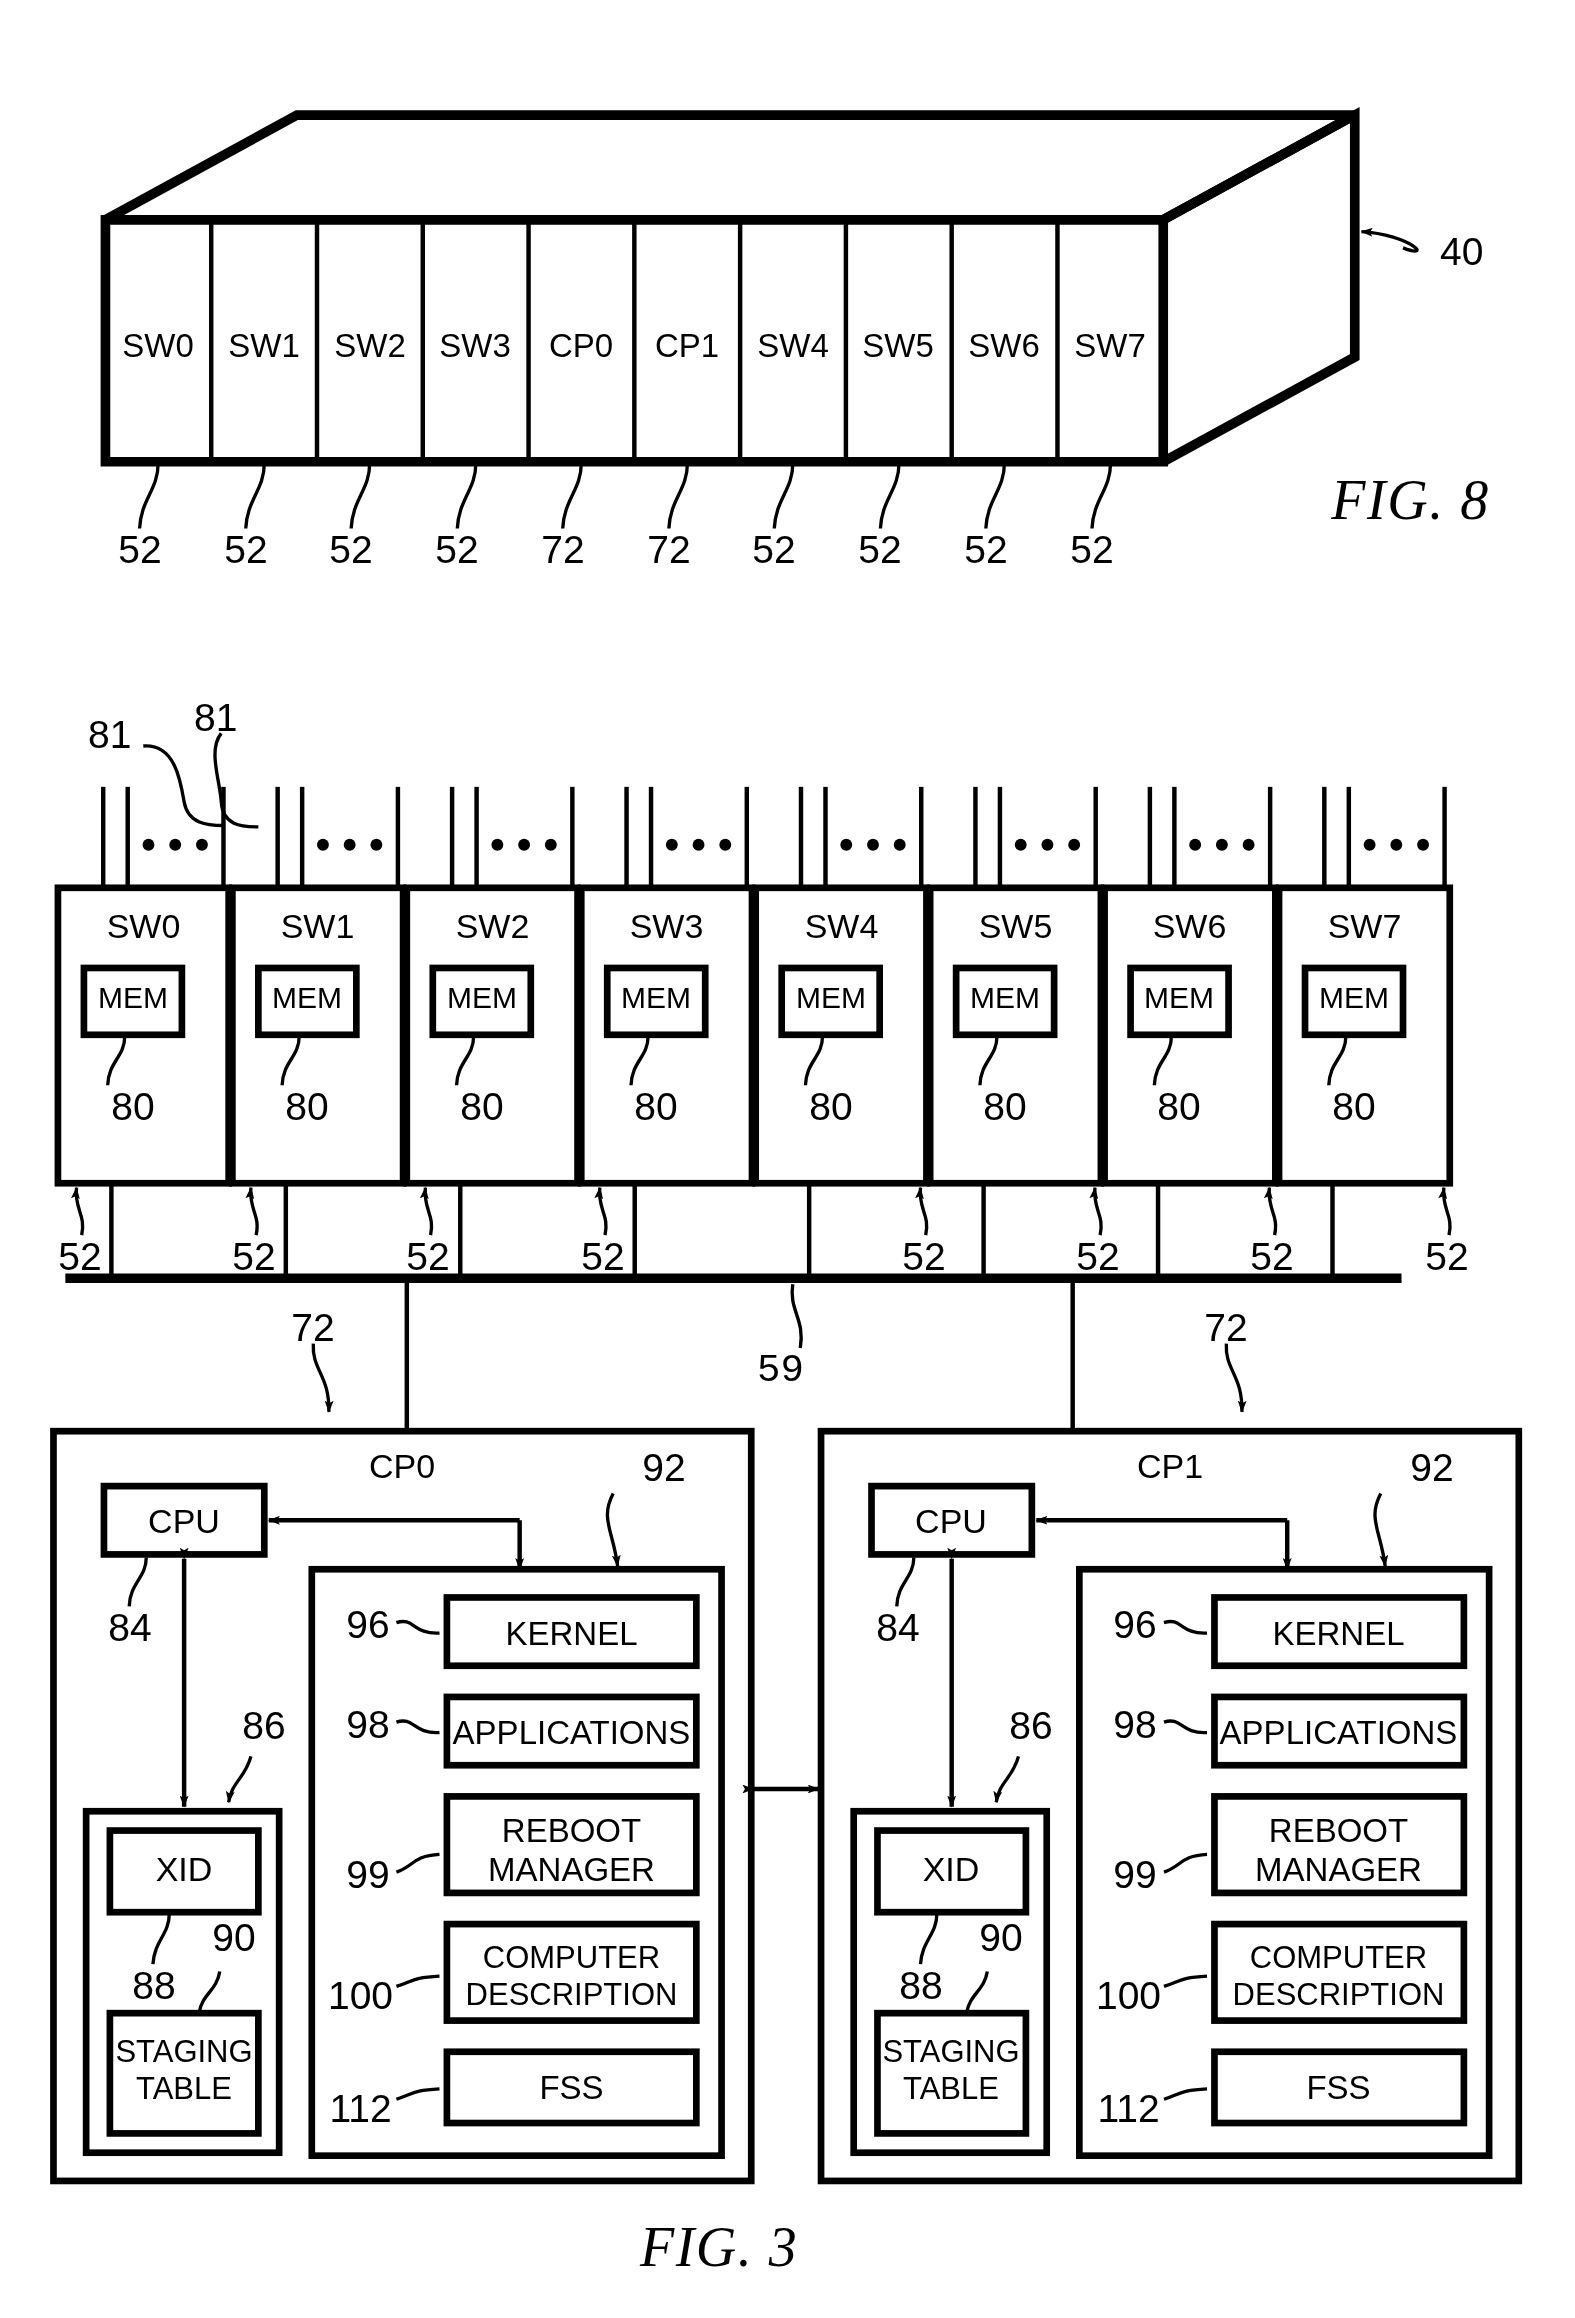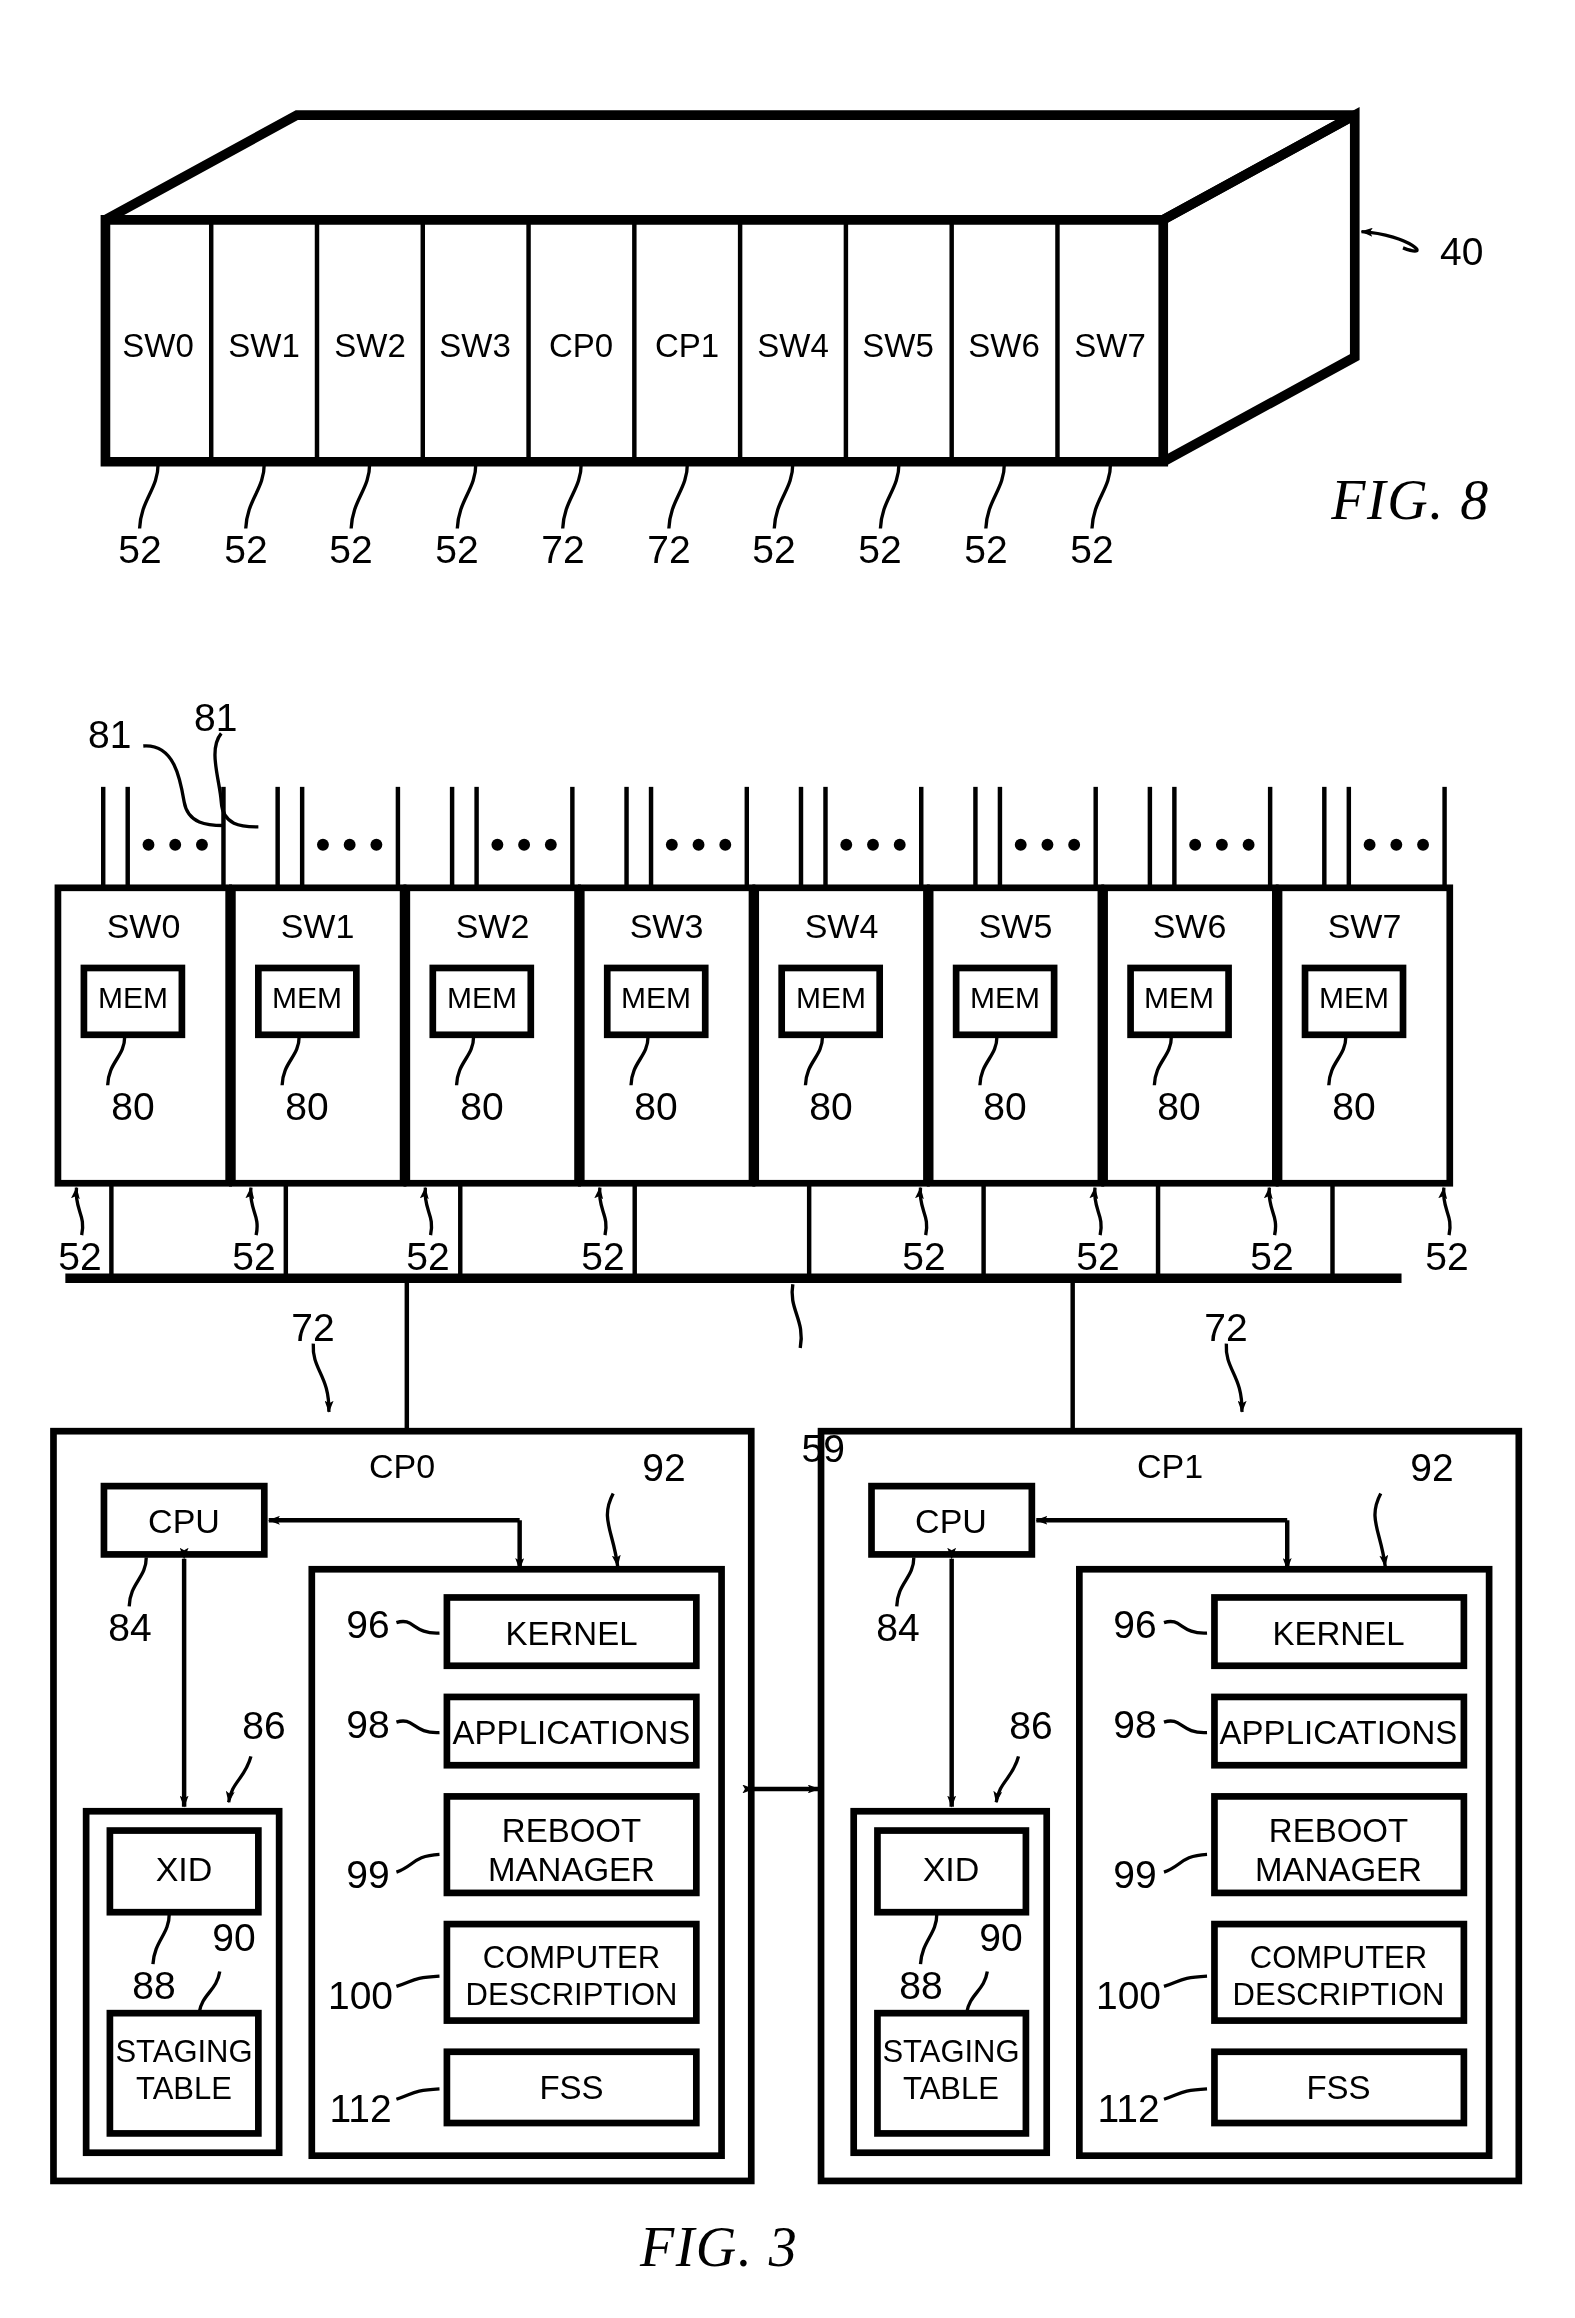--- a/index.html
+++ b/index.html
@@ -360,21 +360,21 @@
   <span style="position:absolute;left:36px;top:1235px;width:88px;text-align:center;font-size:39px;">52</span>
   <span style="position:absolute;left:210px;top:1235px;width:88px;text-align:center;font-size:39px;">52</span>
   <span style="position:absolute;left:384px;top:1235px;width:88px;text-align:center;font-size:39px;">52</span>
   <span style="position:absolute;left:559px;top:1235px;width:88px;text-align:center;font-size:39px;">52</span>
   <span style="position:absolute;left:880px;top:1235px;width:88px;text-align:center;font-size:39px;">52</span>
   <span style="position:absolute;left:1054px;top:1235px;width:88px;text-align:center;font-size:39px;">52</span>
   <span style="position:absolute;left:1228px;top:1235px;width:88px;text-align:center;font-size:39px;">52</span>
   <span style="position:absolute;left:1403px;top:1235px;width:88px;text-align:center;font-size:39px;">52</span>
 </div>
 
-<span style="position:absolute;left:757px;top:1427px;width:88px;text-align:right;font-size:39px;">59</span>
+<span style="position:absolute;left:757px;top:1349px;width:88px;text-align:left;font-size:39px;font-family:Liberation Mono, monospace;">59</span>
 <span style="position:absolute;left:269px;top:1306px;width:88px;text-align:center;font-size:39px;">72</span>
 <span style="position:absolute;left:1182px;top:1306px;width:88px;text-align:center;font-size:39px;">72</span>
 
 <div>
   <span style="position:absolute;left:53px;top:1447px;width:698px;text-align:center;font-size:34px;">CP0</span>
   <span style="position:absolute;left:104px;top:1502px;width:160px;text-align:center;font-size:34px;">CPU</span>
   <span style="position:absolute;left:86px;top:1606px;width:88px;text-align:center;font-size:39px;">84</span>
   <span style="position:absolute;left:220px;top:1704px;width:88px;text-align:center;font-size:39px;">86</span>
   <span style="position:absolute;left:620px;top:1446px;width:88px;text-align:center;font-size:39px;">92</span>
 

